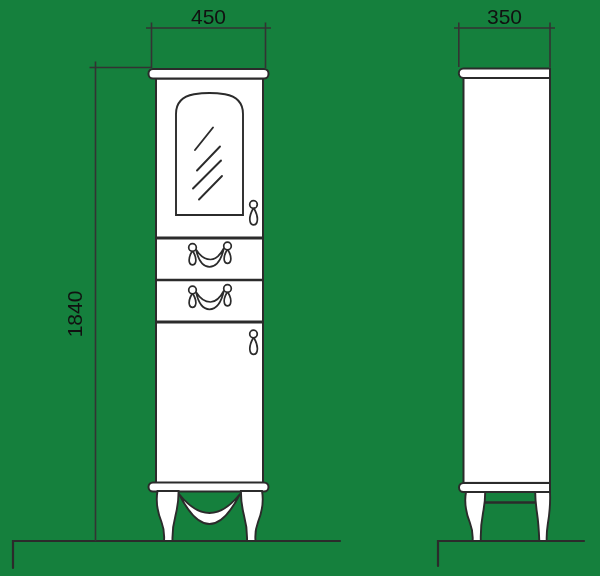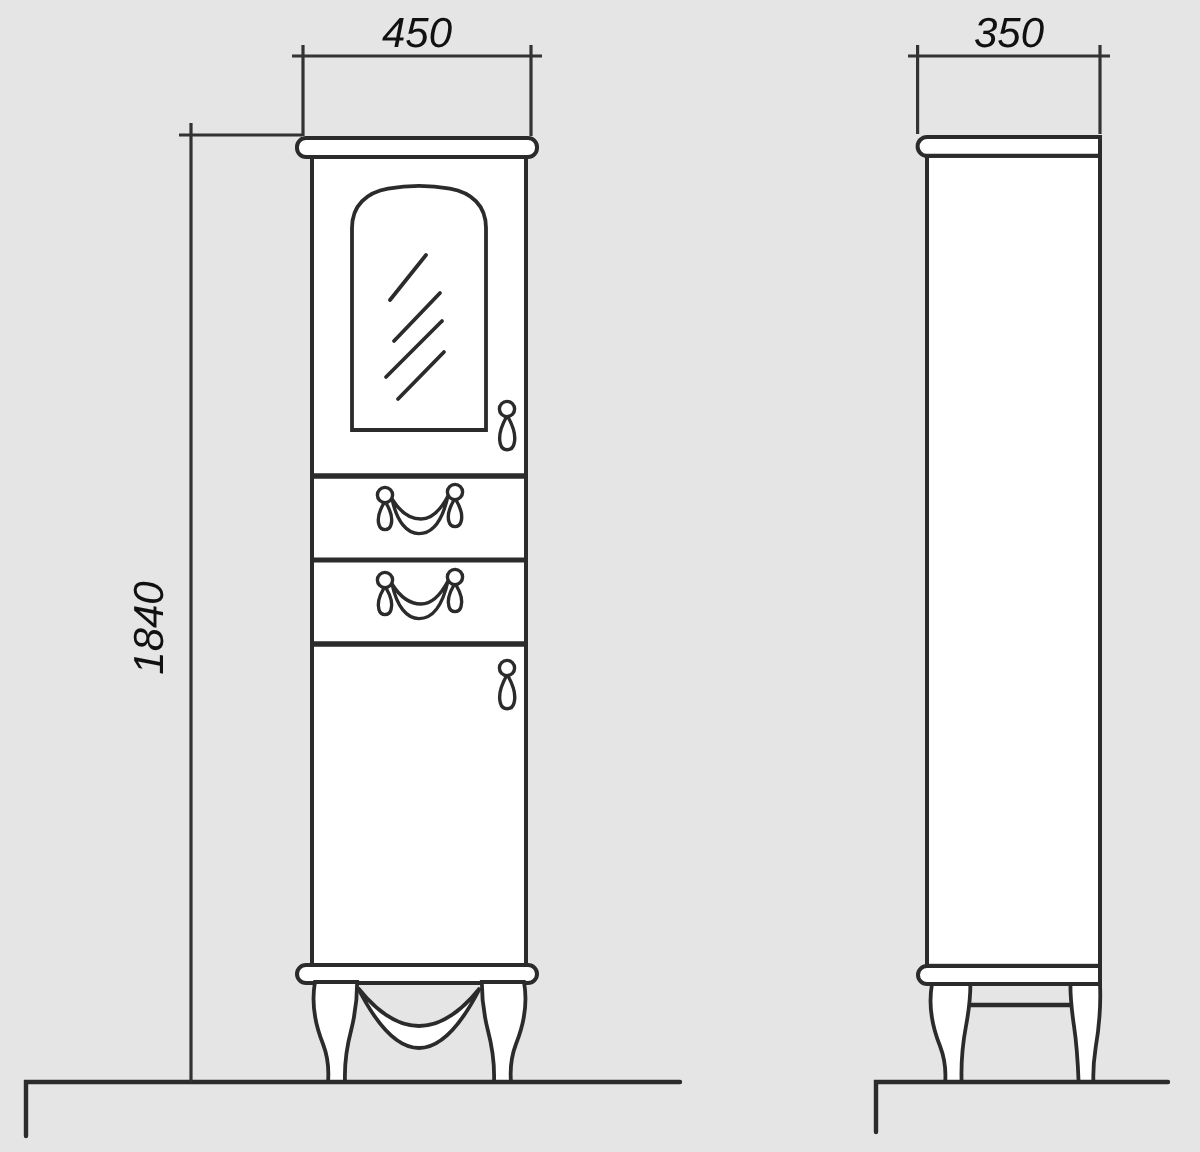--- a/index.html
+++ b/index.html
@@ -8,22 +8,21 @@
     background: #ffffff;
     width: 600px;
     height: 576px;
     overflow: hidden;
     font-family: "Liberation Sans", sans-serif;
   }
   .stage {
     position: relative;
     width: 600px;
     height: 576px;
-    background: #e5e5e5;
-    font-style: italic;
+    background: #15803d;
   }
   svg { display: block; }
   text.dim {
     font-family: "Liberation Sans", sans-serif;
     font-size: 21px;
     fill: #111111;
   }
 </style>
 </head>
 <body>

